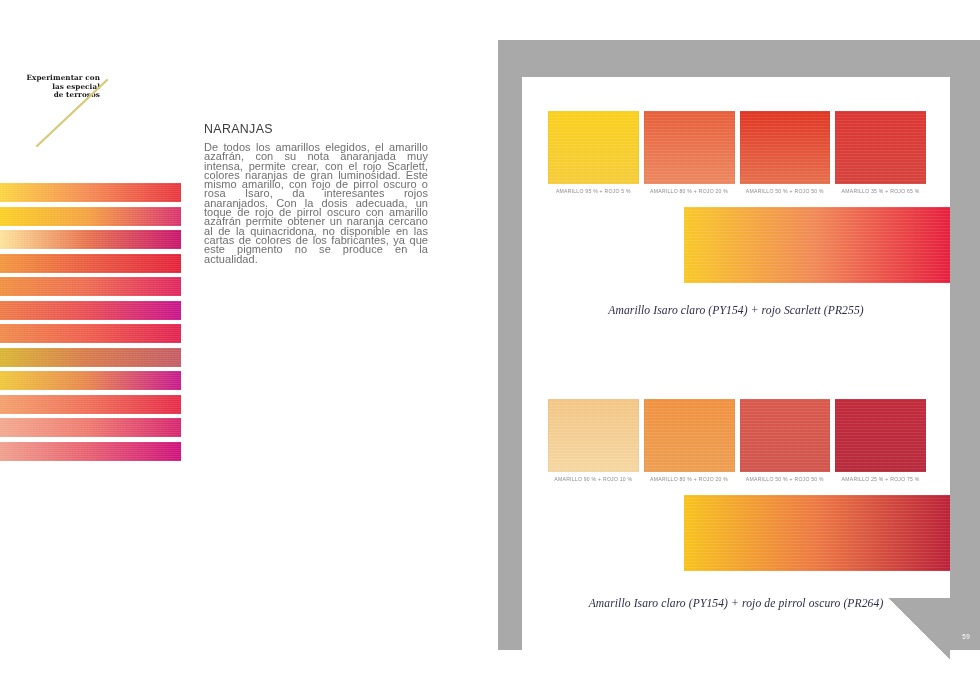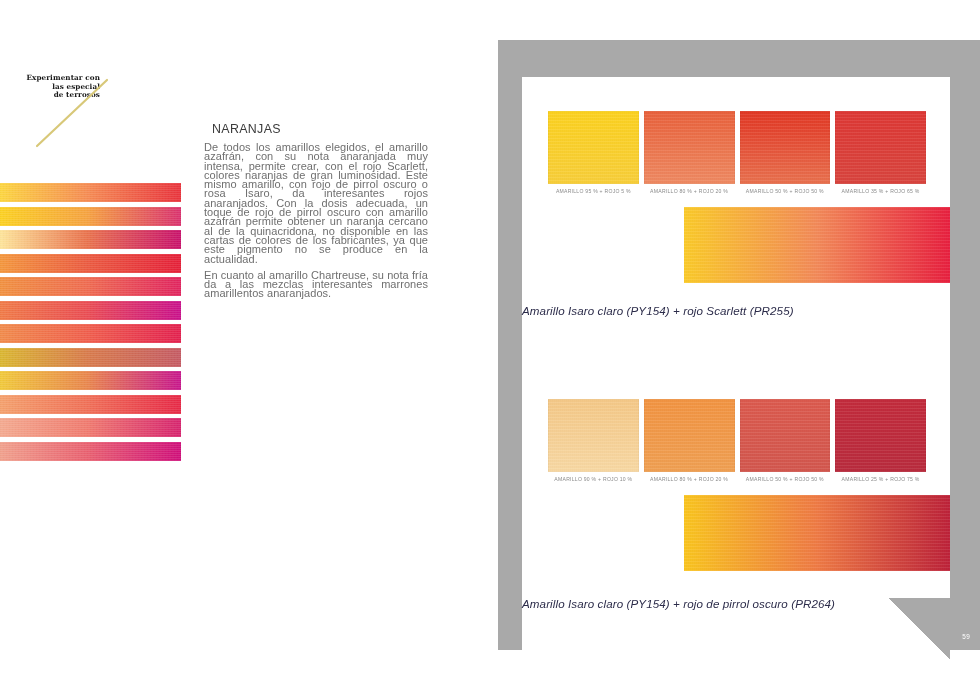--- a/index.html
+++ b/index.html
@@ -47,21 +47,21 @@
     background-image:
       repeating-linear-gradient(0deg,rgba(255,255,255,.45) 0 1px,rgba(0,0,0,0) 1px 2px),
       repeating-linear-gradient(90deg,rgba(0,0,0,.06) 0 1px,rgba(255,255,255,.05) 1px 3px);
   }
 
   
   #article{
     position:absolute;left:204px;top:122px;width:224px;
   }
   #article h1{
-    margin:0 0 7px 8px;
+    margin:0 0 7px 0;
     font-family:"Liberation Sans", sans-serif;
     font-weight:400;
     font-size:12.4px;
     letter-spacing:.35px;
     color:#3b3b3b;
   }
   #article p{
     margin:0 0 7px 0;
     font-size:11px;
     line-height:9.3px;
@@ -124,21 +124,22 @@
   .bigbar .tex{
     position:absolute;inset:0;opacity:.2;
     background-image:
       repeating-linear-gradient(0deg,rgba(255,255,255,.4) 0 1px,rgba(0,0,0,.04) 1px 3px),
       repeating-linear-gradient(90deg,rgba(0,0,0,.05) 0 1px,rgba(255,255,255,.04) 1px 2px);
   }
 
   .plate-caption{
     position:absolute;left:0;right:0;
     top:227px;
-    font-family:Liberation Sans, sans-serif;
+    text-align:center;
+    font-family:Liberation Serif, serif;
     font-style:italic;
     font-size:11.6px;
     color:#2c2c4a;
     letter-spacing:.1px;
   }
   #plate-2 .plate-caption{ top:232px; }
 
   
   #fold{
     position:absolute;
@@ -204,21 +205,20 @@
         <span class="tex"></span>
       </div>
       <div class="strip" style="top: 258.5px; background: linear-gradient(to right, rgb(240, 160, 140) 0%, rgb(232, 96, 111) 48%, rgb(207, 15, 122) 100%);">
         <span class="tex"></span>
       </div>
     </div>
 
   <div id="article">
     <h1>NARANJAS</h1>
     <p>De todos los amarillos elegidos, el amarillo azafrán, con su nota anaranjada muy intensa, permite crear, con el rojo Scarlett, colores naranjas de gran luminosidad. Este mismo amarillo, con rojo de pirrol oscuro o rosa Isaro, da interesantes rojos anaranjados. Con la dosis adecuada, un toque de rojo de pirrol oscuro con amarillo azafrán permite obtener un naranja cercano al de la quinacridona, no disponible en las cartas de colores de los fabricantes, ya que este pigmento no se produce en la actualidad.</p>
-    <p>En cuanto al amarillo Chartreuse, su nota fría da a las mezclas interesantes marrones amarillentos anaranjados.</p>
   </div>
 </div>
 
 <div id="right-page">
 
   <div class="plate" id="plate-1">
     <div class="swatch-row">
         <div class="swatch-cell">
           <div class="swatch" style="background: linear-gradient(rgb(252, 210, 31) 0%, rgb(248, 207, 58) 100%);">
             <span class="tex"></span>

